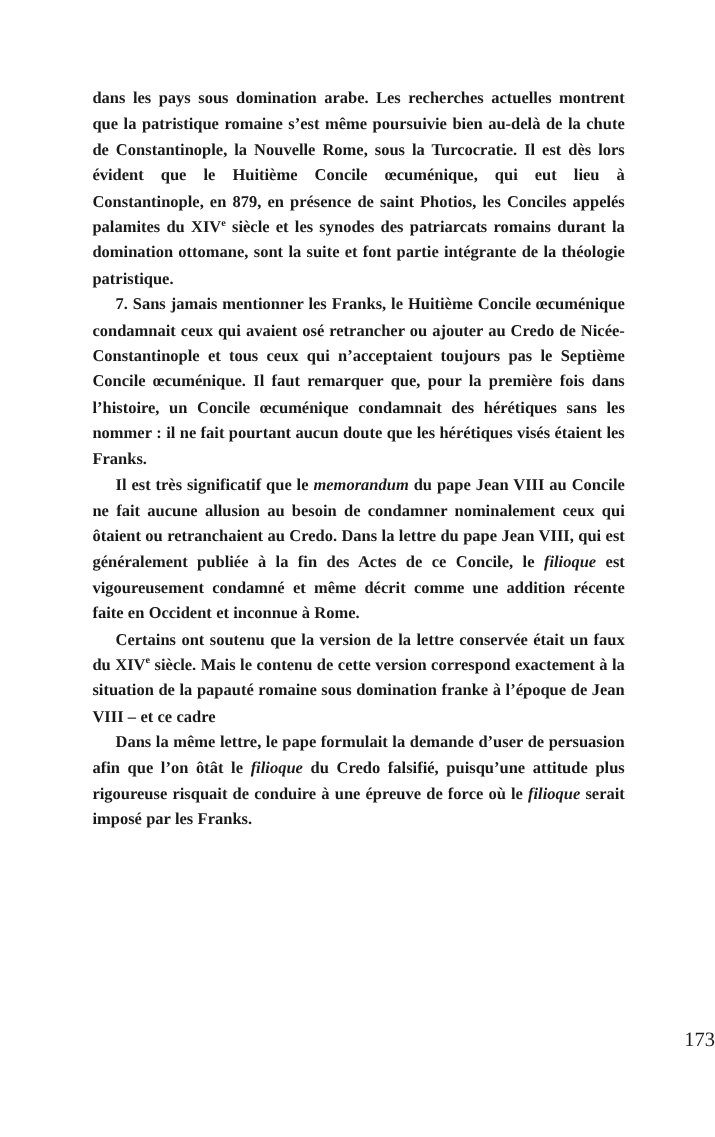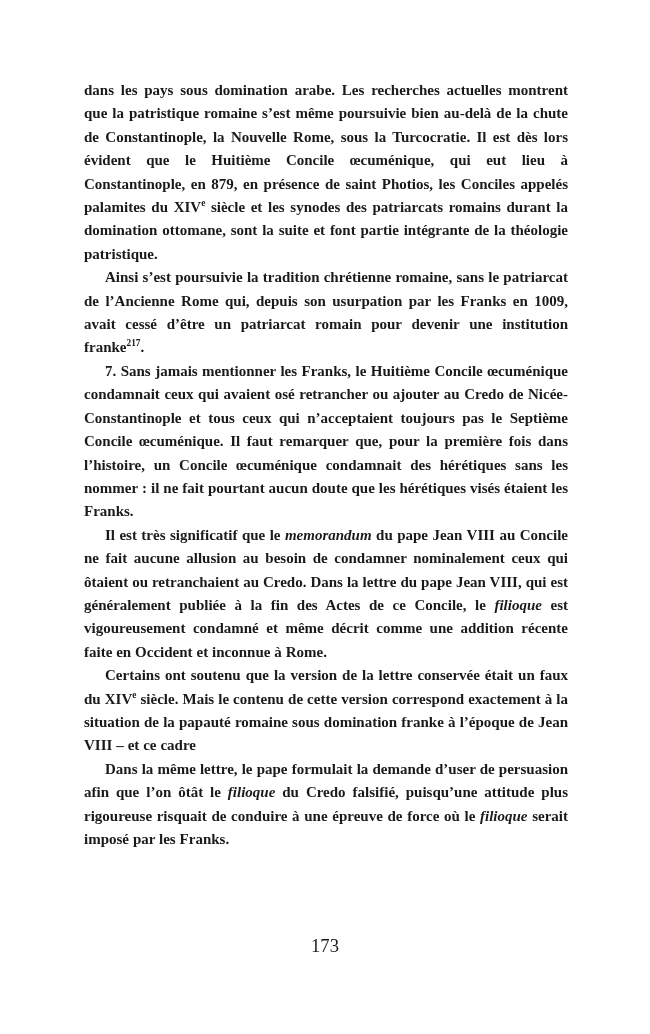--- a/index.html
+++ b/index.html
@@ -53,35 +53,34 @@
   sup {
     font-size: 0.62em;
     vertical-align: super;
     line-height: 0;
   }
   .folio {
     position: absolute;
     left: 0;
     top: 934px;
     width: 650px;
-    text-align: center;
+    text-align: right;
     font-size: 18.6px;
     line-height: 23.4px;
     font-family: "Liberation Serif", "DejaVu Serif", serif;
     color: #1a1a1a;
   }
 </style>
 </head>
 <body>
 
 <div class="page">
 
   <div class="textblock">
       <p class="para">dans les pays sous domination arabe. Les recherches actuelles montrent que la patristique romaine s’est même poursuivie bien au-delà de la chute de Constantinople, la Nouvelle Rome, sous la Turcocratie. Il est dès lors évident que le Huitième Concile œcuménique, qui eut lieu à Constantinople, en 879, en présence de saint Photios, les Conciles appelés palamites du XIV<sup>e</sup> siècle et les synodes des patriarcats romains durant la domination ottomane, sont la suite et font partie intégrante de la théologie patristique.</p>
-      <p class="para indent">Ainsi s’est poursuivie la tradition chrétienne romaine, sans le patriarcat de l’Ancienne Rome qui, depuis son usurpation par les Franks en 1009, avait cessé d’être un patriarcat romain pour devenir une institution franke<sup>217</sup>.</p>
       <p class="para indent">7. Sans jamais mentionner les Franks, le Huitième Concile œcuménique condamnait ceux qui avaient osé retrancher ou ajouter au Credo de Nicée-Constantinople et tous ceux qui n’acceptaient toujours pas le Septième Concile œcuménique. Il faut remarquer que, pour la première fois dans l’histoire, un Concile œcuménique condamnait des hérétiques sans les nommer&nbsp;: il ne fait pourtant aucun doute que les hérétiques visés étaient les Franks.</p>
       <p class="para indent">Il est très significatif que le <i>memorandum</i> du pape Jean VIII au Concile ne fait aucune allusion au besoin de condamner nominalement ceux qui ôtaient ou retranchaient au Credo. Dans la lettre du pape Jean VIII, qui est généralement publiée à la fin des Actes de ce Concile, le <i>filioque</i> est vigoureusement condamné et même décrit comme une addition récente faite en Occident et inconnue à Rome.</p>
       <p class="para indent">Certains ont soutenu que la version de la lettre conservée était un faux du XIV<sup>e</sup> siècle. Mais le contenu de cette version correspond exactement à la situation de la papauté romaine sous domination franke à l’époque de Jean VIII – et ce cadre</p>
       <p class="para indent">Dans la même lettre, le pape formulait la demande d’user de persuasion afin que l’on ôtât le <i>filioque</i> du Credo falsifié, puisqu’une attitude plus rigoureuse risquait de conduire à une épreuve de force où le <i>filioque</i> serait imposé par les Franks.</p>
     </div>
 
   <div class="folio">173</div>
 
 </div>
 

